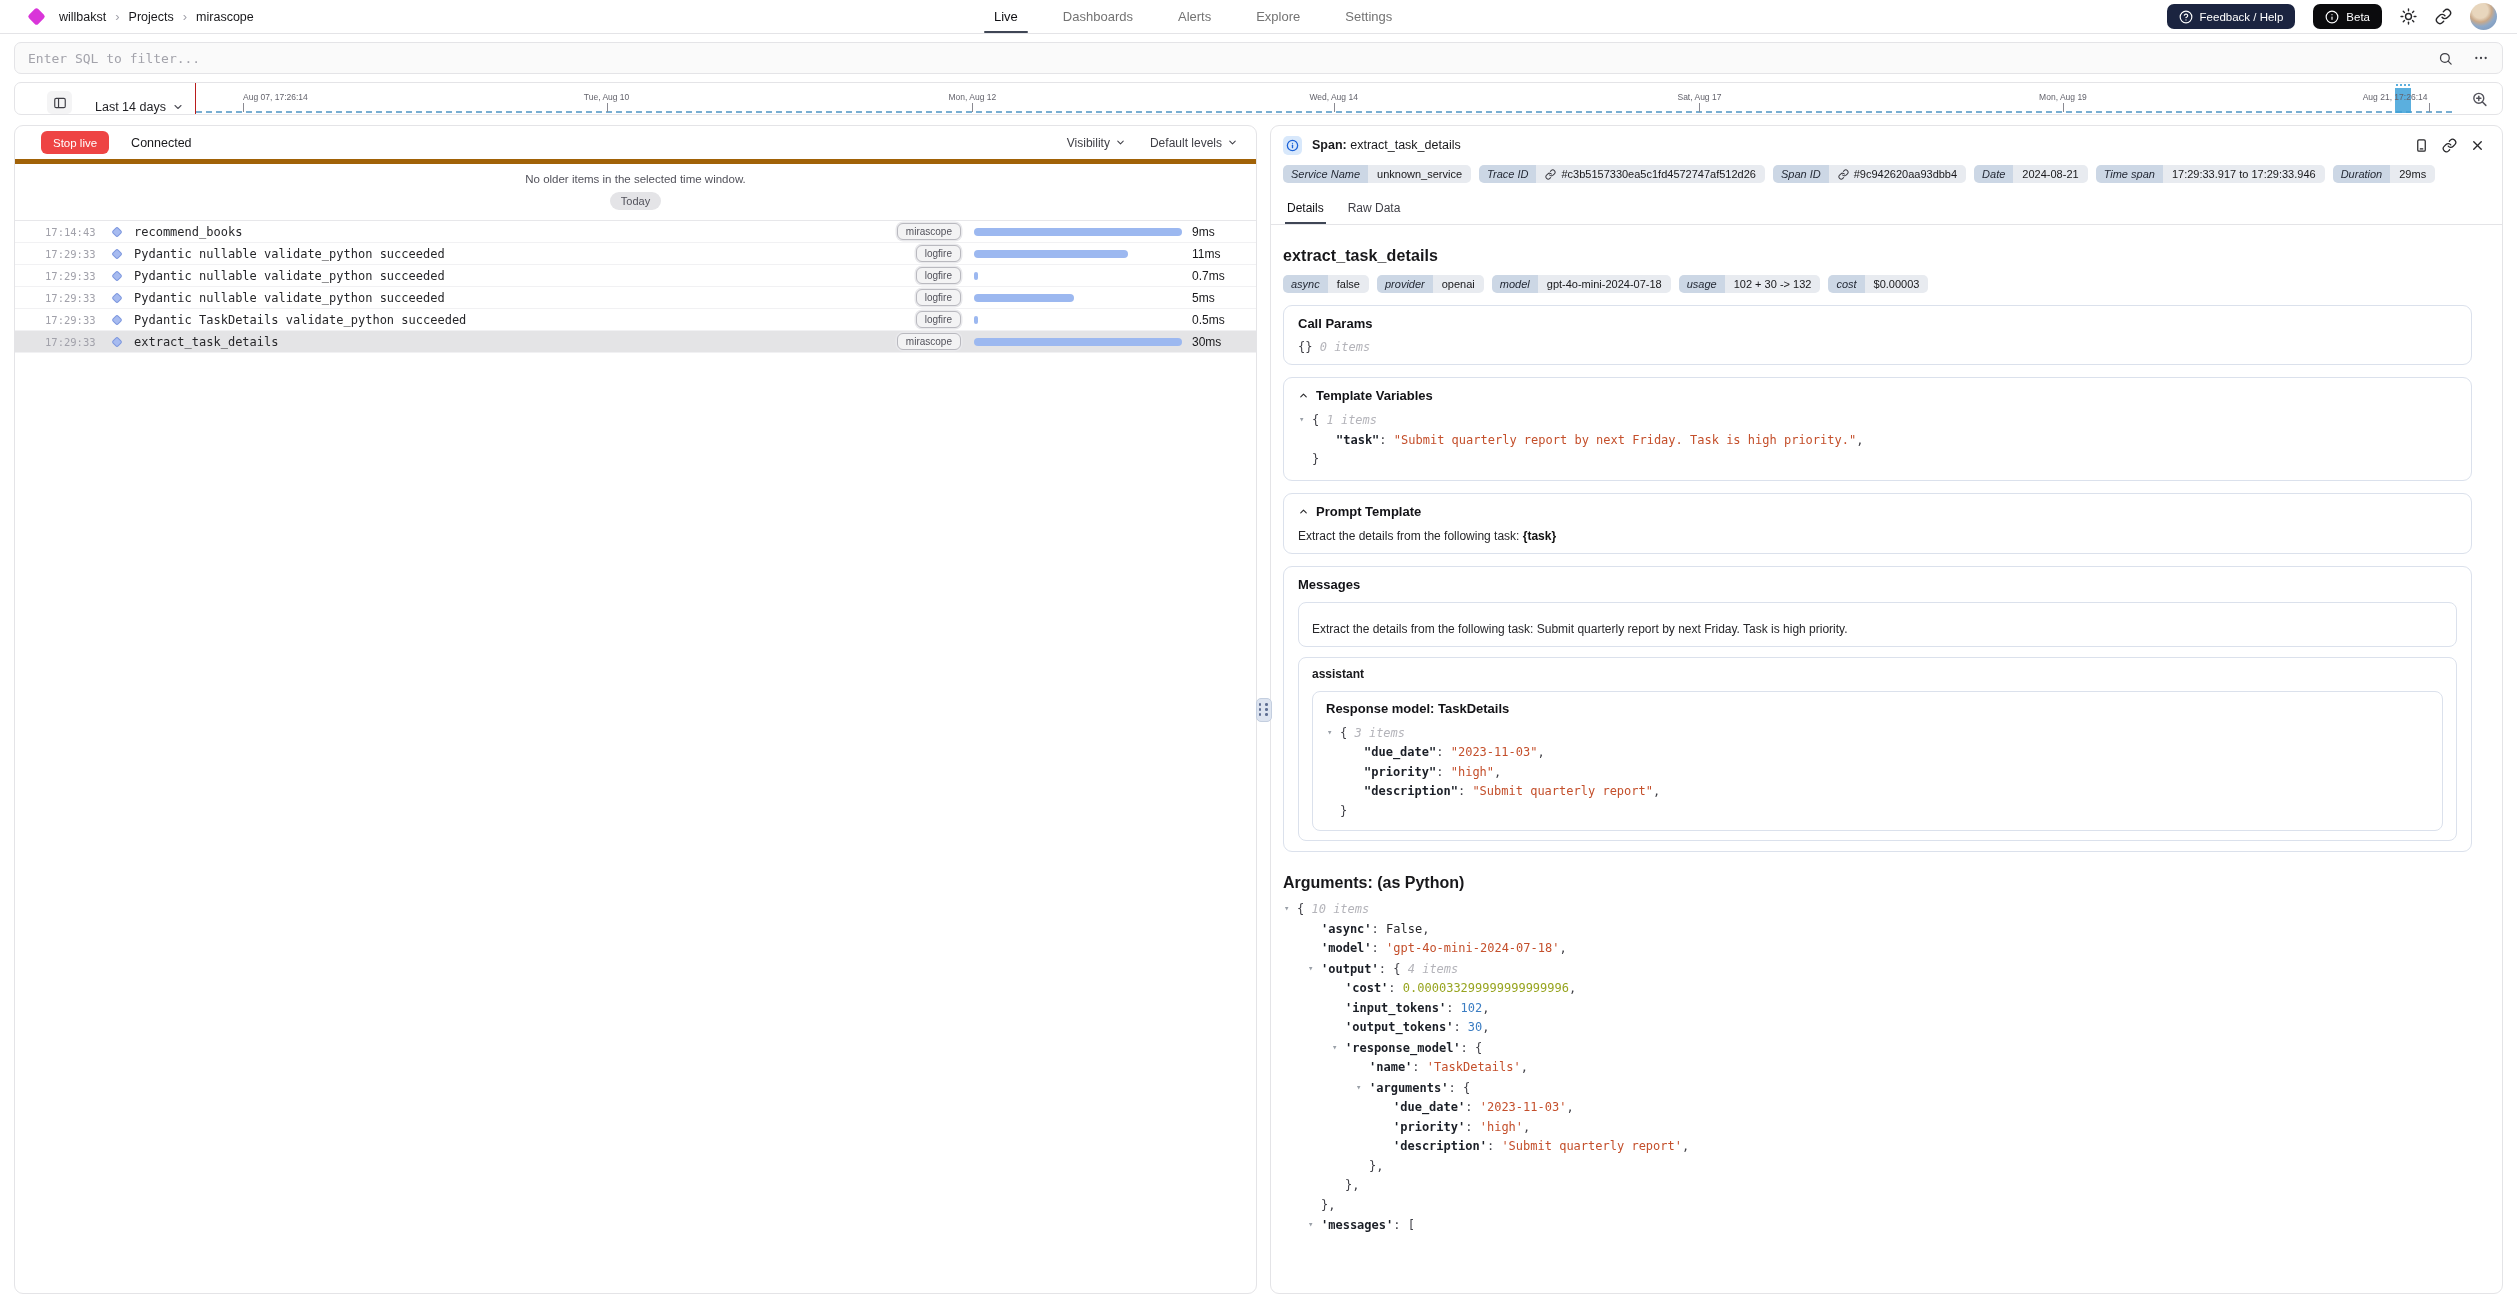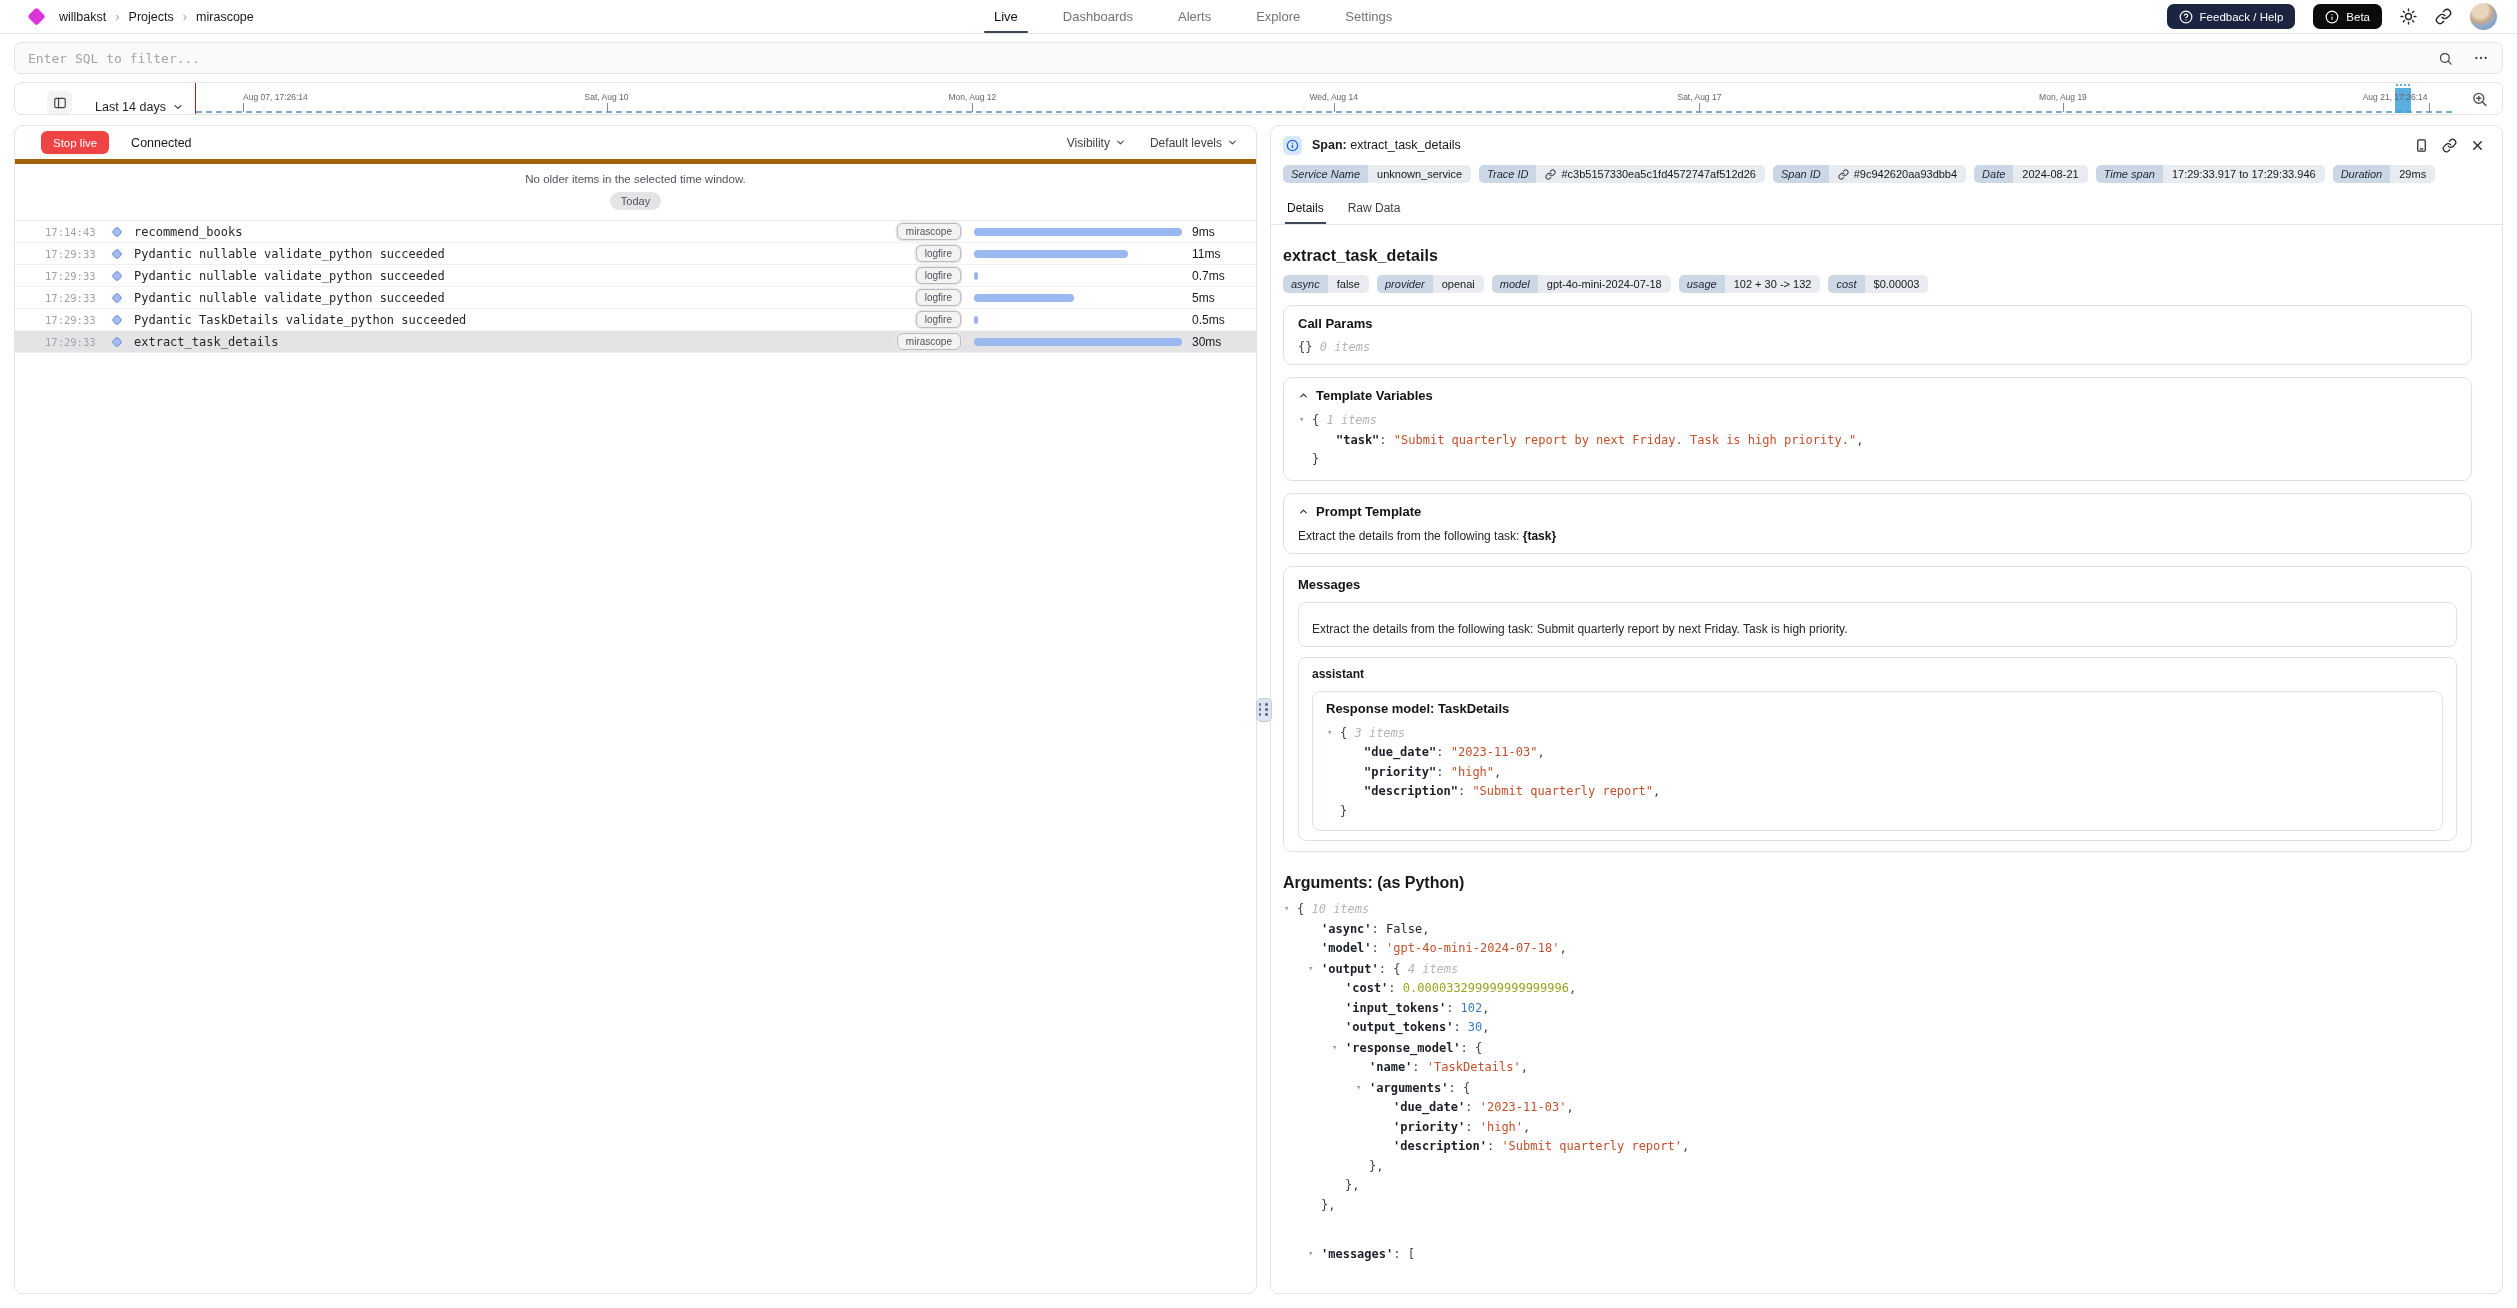--- a/index.html
+++ b/index.html
@@ -227,21 +227,21 @@
             <line x1="11" y1="8" x2="11" y2="14"></line>
             <line x1="8" y1="11" x2="14" y2="11"></line>
           </svg>
         </span>
     <div class="tick tick-left" style="left: 2.1%;">
           <i class="tick-mark"></i>
           <span class="tick-label">Aug 07, 17:26:14</span>
         </div>
         <div class="tick tick-center" style="left: 18.3%;">
           <i class="tick-mark"></i>
-          <span class="tick-label">Sat, Aug 10</span>
+          <span class="tick-label">Tue, Aug 10</span>
         </div>
         <div class="tick tick-center" style="left: 34.6%;">
           <i class="tick-mark"></i>
           <span class="tick-label">Mon, Aug 12</span>
         </div>
         <div class="tick tick-center" style="left: 50.7%;">
           <i class="tick-mark"></i>
           <span class="tick-label">Wed, Aug 14</span>
         </div>
         <div class="tick tick-center" style="left: 67%;">
@@ -522,18 +522,18 @@
             <div class="jline" style="padding-left: 62px;"><span class="key">'output_tokens'</span><span class="pn">: </span><span class="num">30</span><span class="pn">,</span></div>
             <div class="jline" style="padding-left: 62px;"><span class="chev">▾</span><span class="key">'response_model'</span><span class="pn">: </span><span class="br">{</span></div>
             <div class="jline" style="padding-left: 86px;"><span class="key">'name'</span><span class="pn">: </span><span class="str">'TaskDetails'</span><span class="pn">,</span></div>
             <div class="jline" style="padding-left: 86px;"><span class="chev">▾</span><span class="key">'arguments'</span><span class="pn">: </span><span class="br">{</span></div>
             <div class="jline" style="padding-left: 110px;"><span class="key">'due_date'</span><span class="pn">: </span><span class="str">'2023-11-03'</span><span class="pn">,</span></div>
             <div class="jline" style="padding-left: 110px;"><span class="key">'priority'</span><span class="pn">: </span><span class="str">'high'</span><span class="pn">,</span></div>
             <div class="jline" style="padding-left: 110px;"><span class="key">'description'</span><span class="pn">: </span><span class="str">'Submit quarterly report'</span><span class="pn">,</span></div>
             <div class="jline" style="padding-left: 86px;"><span class="br">},</span></div>
             <div class="jline" style="padding-left: 62px;"><span class="br">},</span></div>
             <div class="jline" style="padding-left: 38px;"><span class="br">},</span></div>
-            <div class="jline" style="padding-left: 38px; margin-top: 29px;"><span class="chev">▾</span><span class="key">'messages'</span><span class="pn">: </span><span class="br">[</span></div>
+            <div class="jline" style="padding-left: 38px;"><span class="chev">▾</span><span class="key">'messages'</span><span class="pn">: </span><span class="br">[</span></div>
           </div>
       </div>
     </div>
   </div>
 </div>
 
 </body></html>

